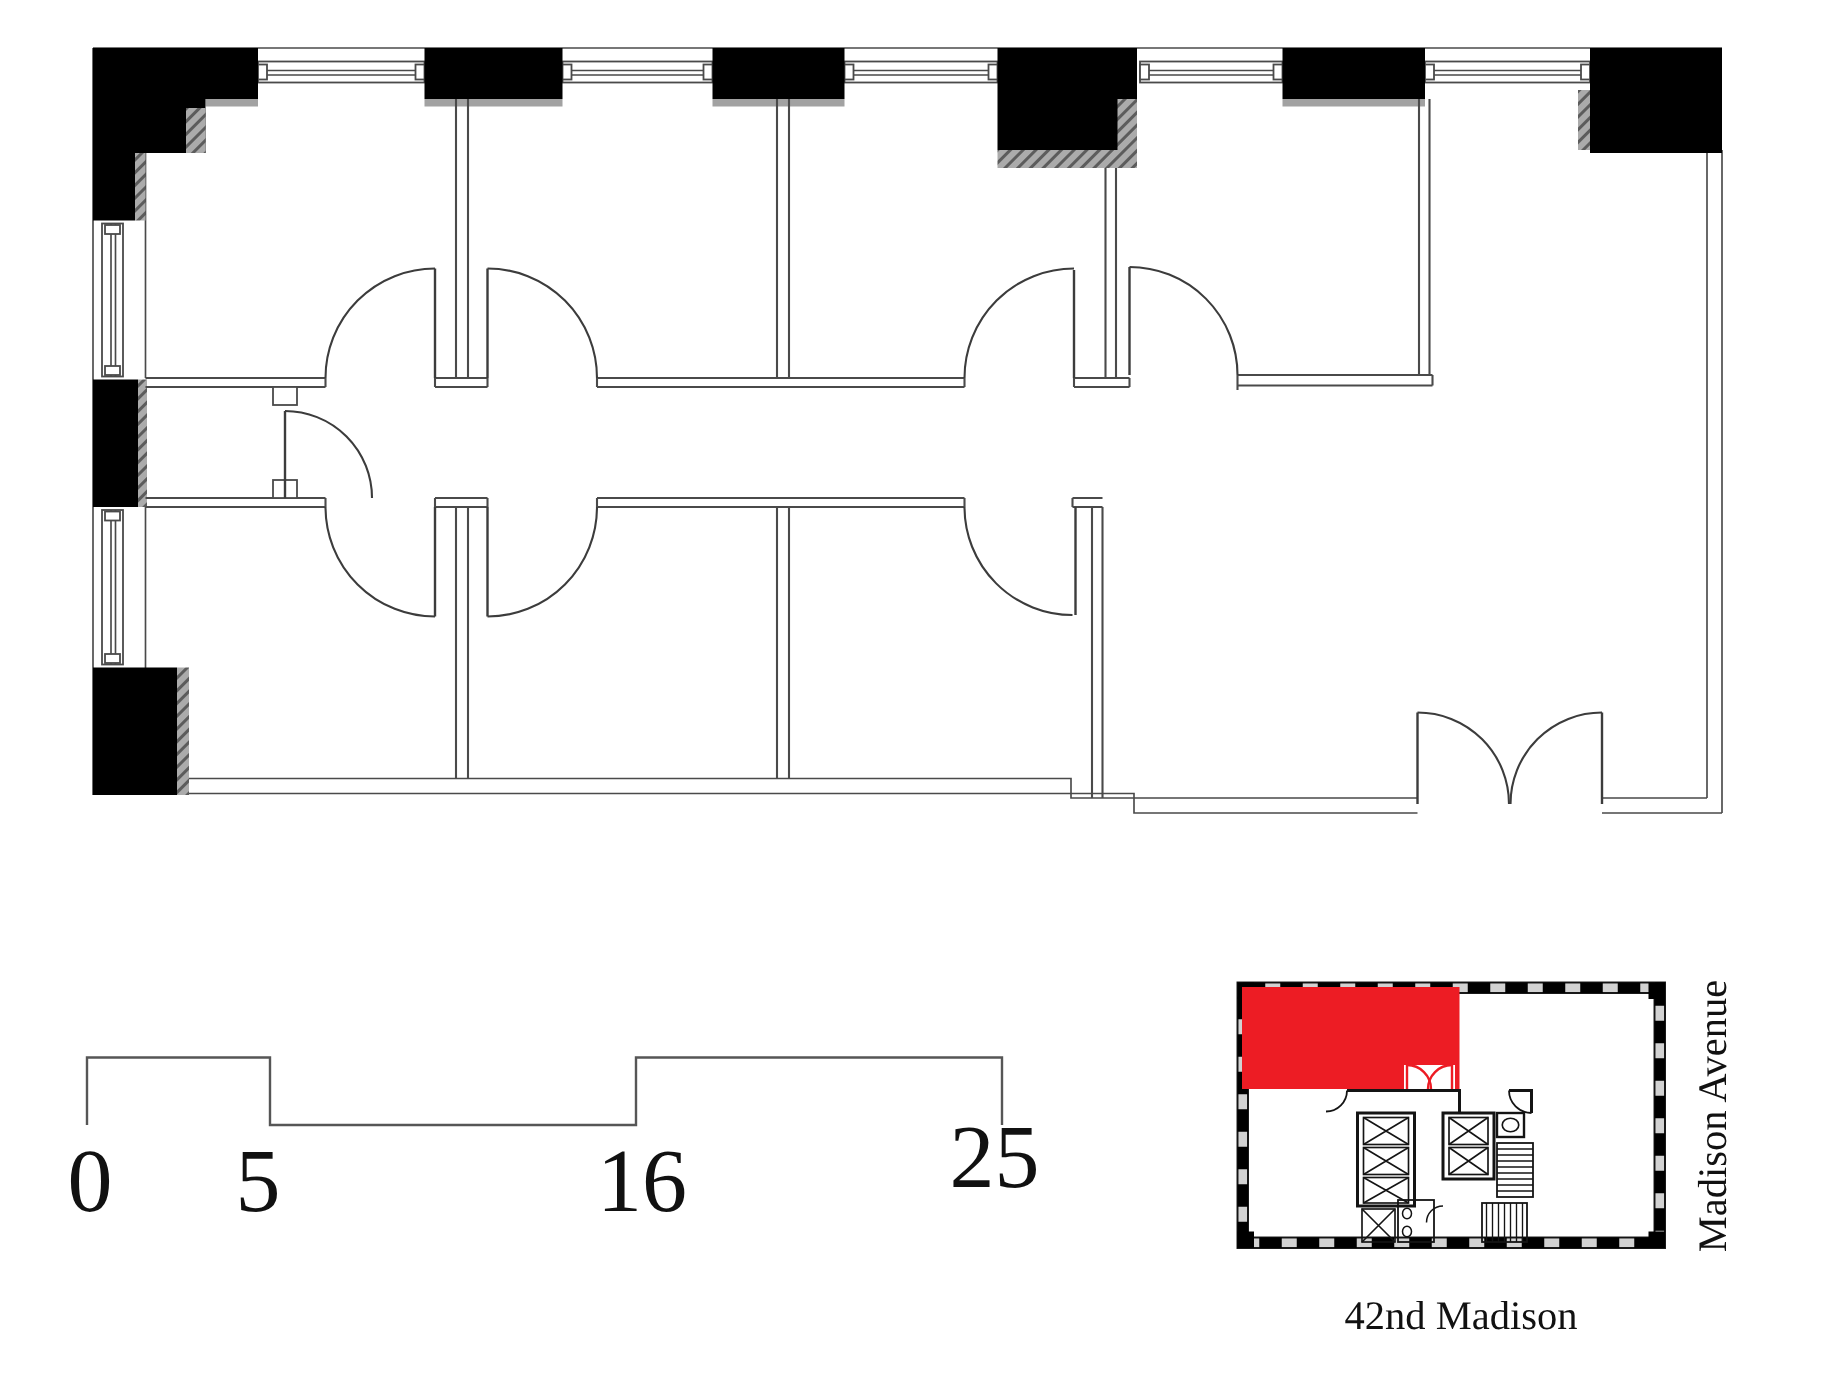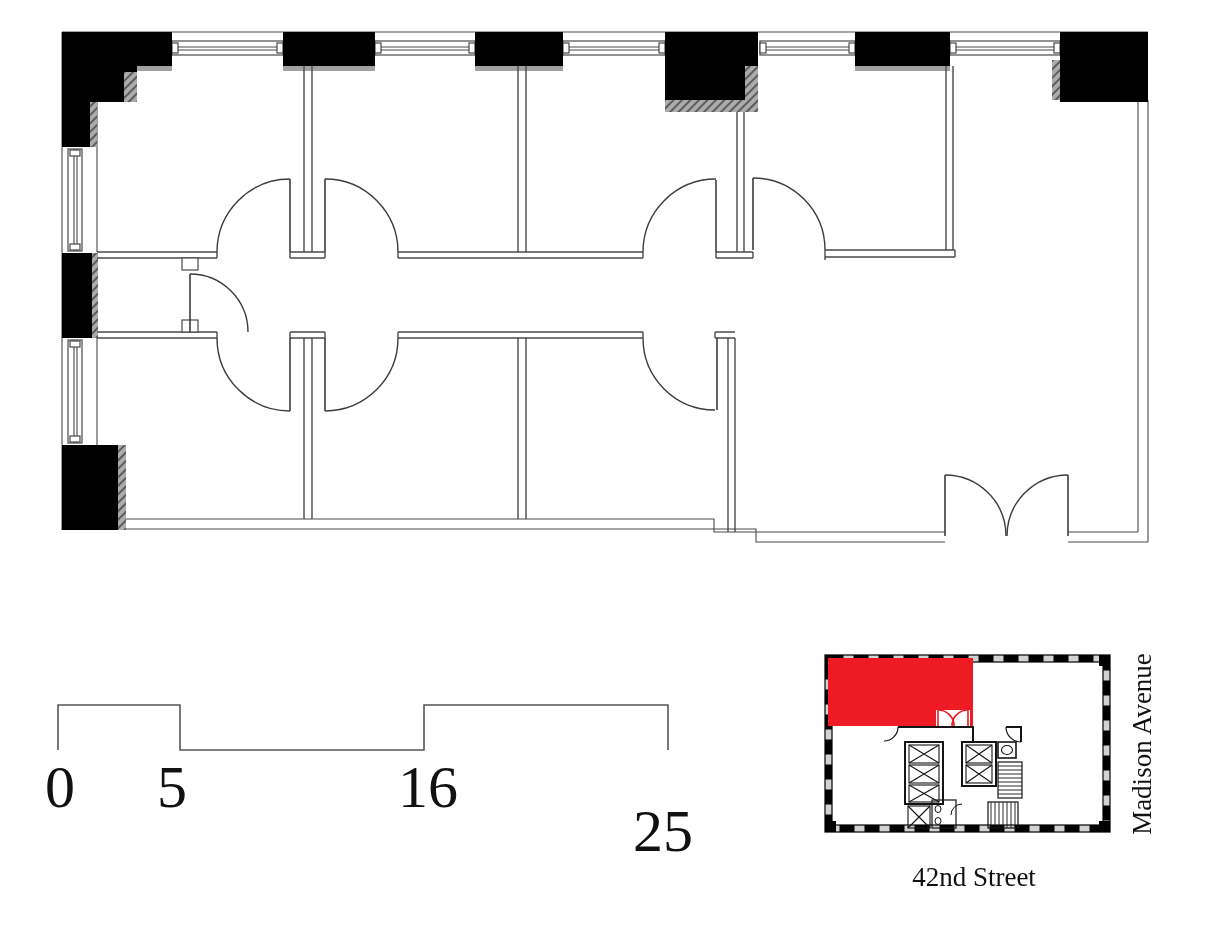--- a/index.html
+++ b/index.html
@@ -262,16 +262,16 @@
         <path class="kp" stroke-width="1" d="M962,804 A11,11 0 0 0 951,815"></path>
         <path class="kp" stroke-width="1.2" d="M943,742 V800"></path>
       </g>
     </g>
   </g>
 </svg>
 
 <div class="scale-label" style="left:60px;top:757px">0</div>
 <div class="scale-label" style="left:172px;top:757px">5</div>
 <div class="scale-label" style="left:428px;top:757px">16</div>
-<div class="scale-label" style="left:663px;top:801px">25</div>
+<div class="scale-label" style="left:663px;top:741px">25</div>
 
 <div class="street-label" id="madison-label" style="left:1142px;top:744px">Madison Avenue</div>
-<div class="street-label" id="street42-label" style="left:974px;top:864px">42nd Street</div>
+<div class="street-label" id="street42-label" style="left:974px;top:864px">42nd Madison</div>
 
 </body></html>

